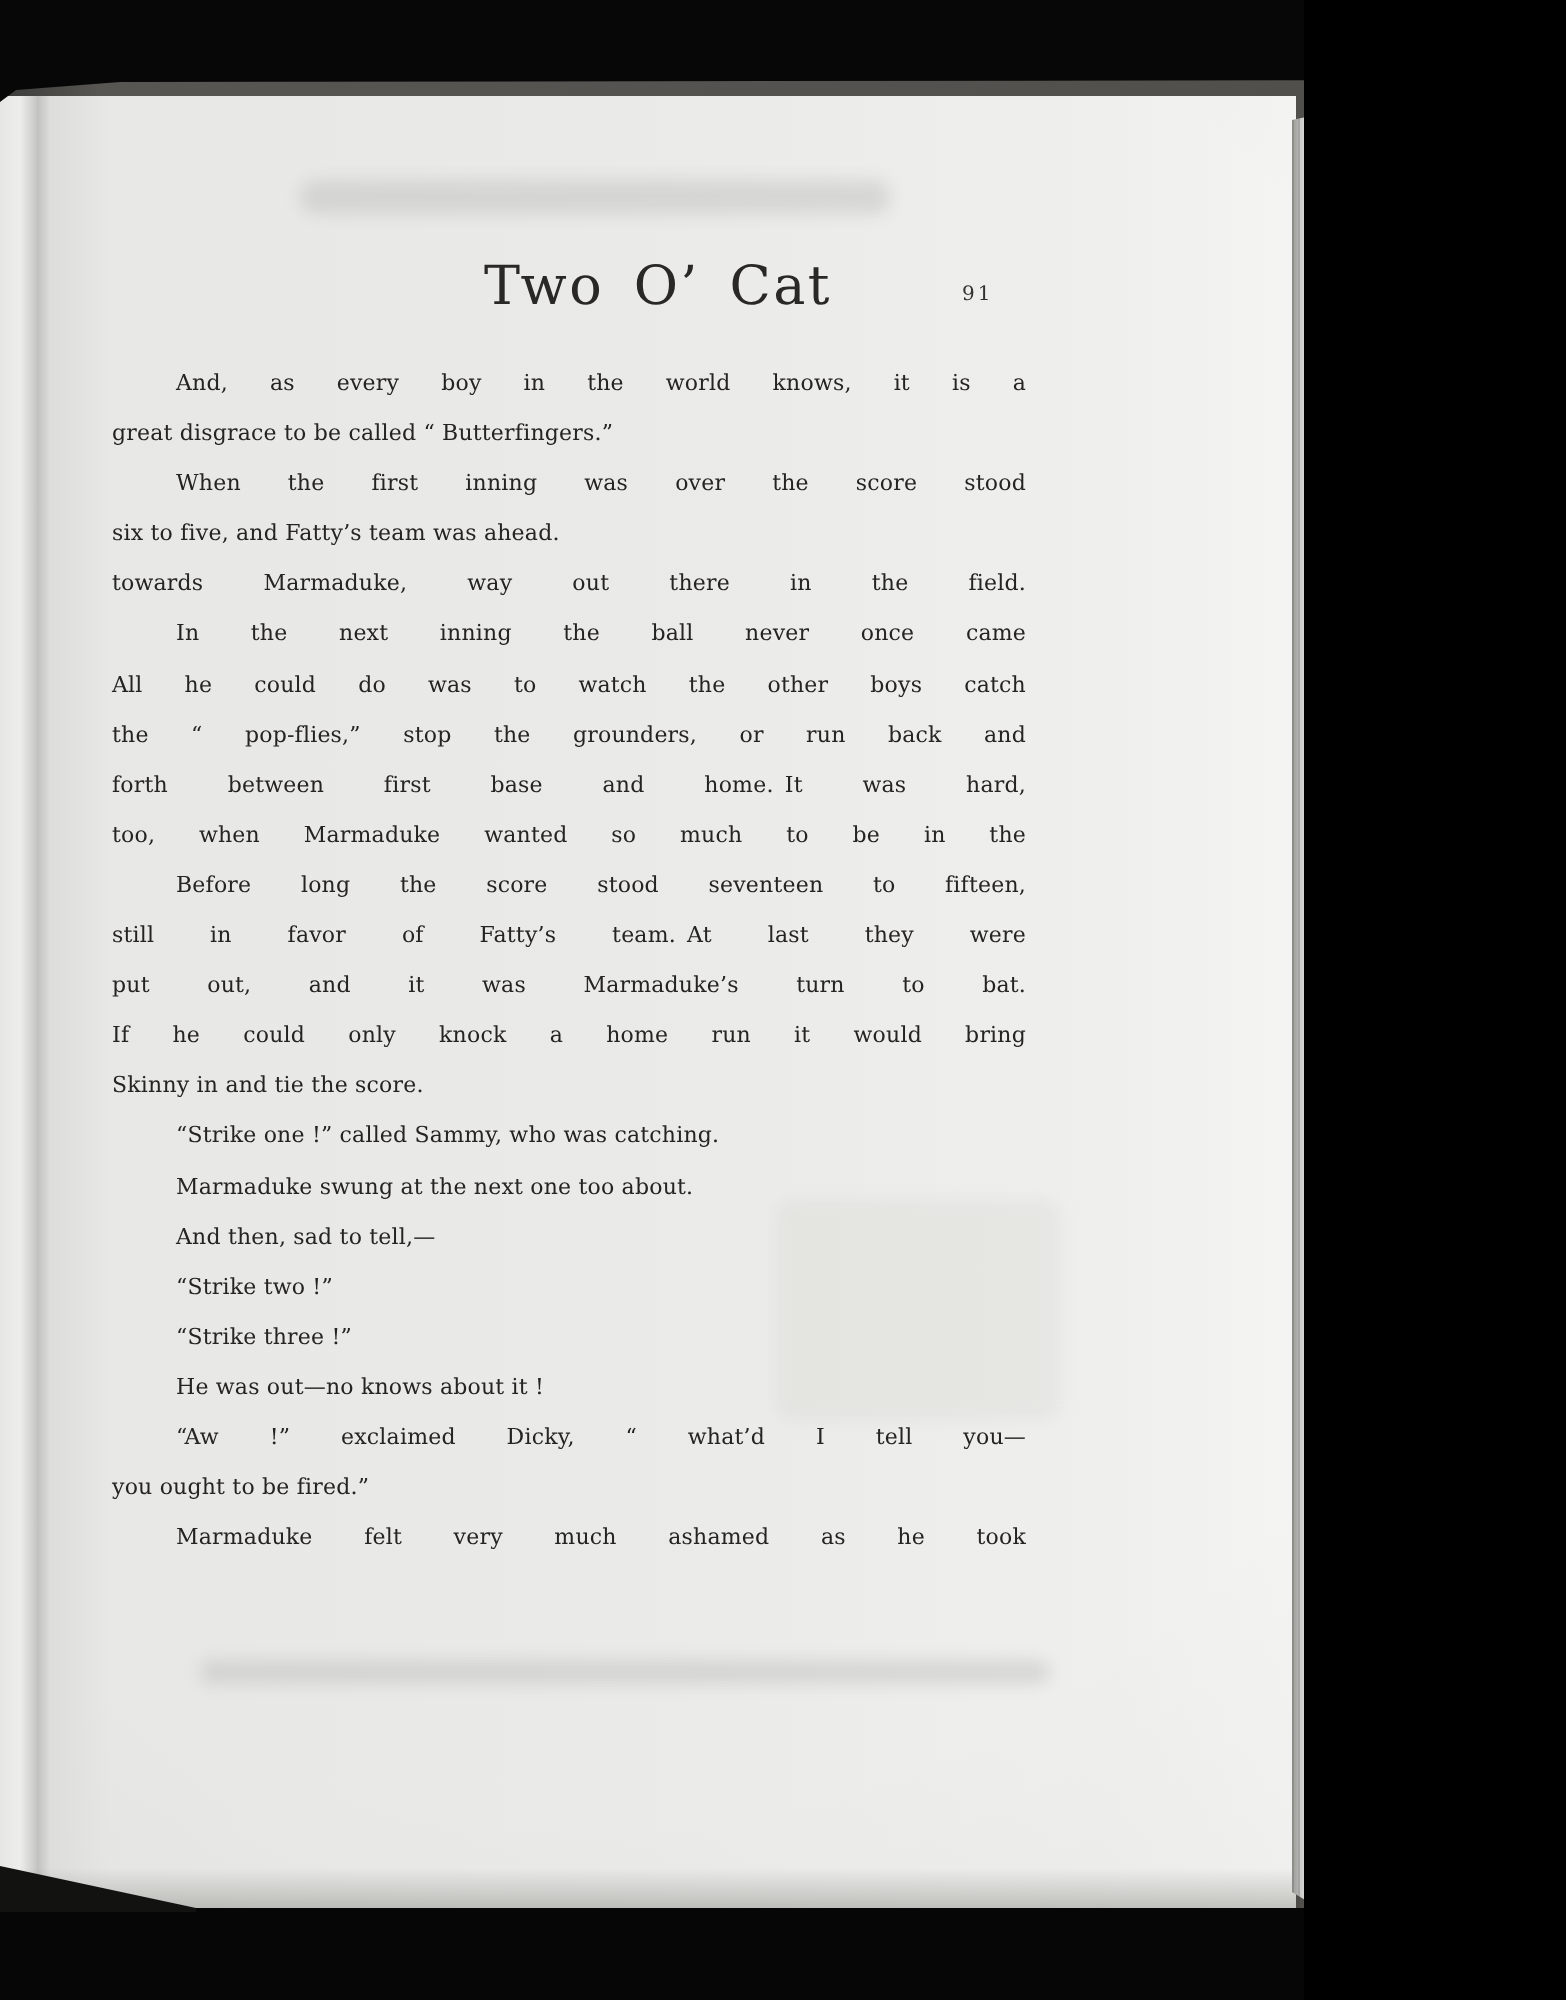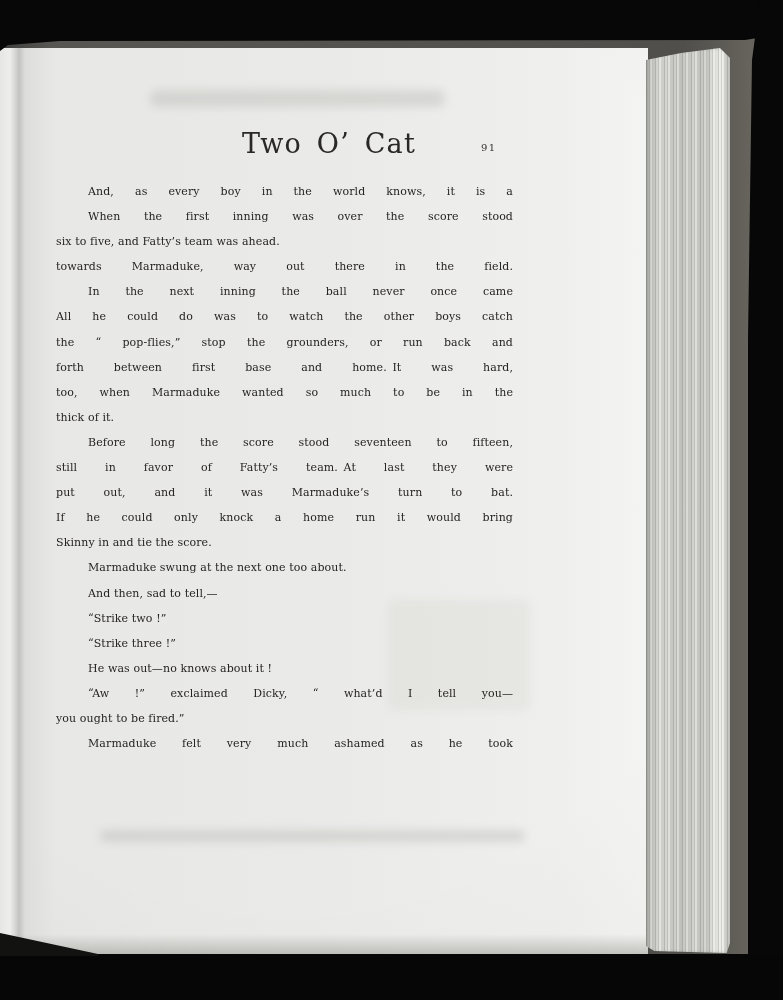--- a/index.html
+++ b/index.html
@@ -1,17 +1,17 @@
 <!DOCTYPE html>
 <html><head>
 <meta charset="utf-8">
 <style>
   html,body{margin:0;padding:0;background:#000;}
   .stage{
-    position:relative;width:783px;height:1000px;overflow:hidden;
+    position:relative;width:652px;height:1000px;overflow:hidden;
     background:#f97316;
     font-family:"DejaVu Serif","Liberation Serif",serif;
   }
   
   .cover{
     position:absolute;left:4px;top:37px;width:757px;height:921px;
     background:linear-gradient(90deg,#3e3e3c 0%,#575652 6%,#504f4b 90%,#6a675f 100%);
     border-radius:3px;
   }
   
@@ -91,34 +91,35 @@
 
   <div class="smudge s1"></div>
   <div class="smudge s2"></div>
   <div class="smudge s3"></div>
 
   <div class="title">Two O’ Cat</div>
   <div class="folio">91</div>
 
   <div class="bodytext">
       <div class="line indent justify">And, as every boy in the world knows, it is a</div>
+      <div class="line">great disgrace to be called “ Butterfingers.”</div>
       <div class="line indent justify">When the first inning was over the score stood</div>
       <div class="line">six to five, and Fatty’s team was ahead.</div>
       <div class="line justify">towards Marmaduke, way out there in the field.</div>
       <div class="line indent justify">In the next inning the ball never once came</div>
       <div class="line justify">All he could do was to watch the other boys catch</div>
       <div class="line justify">the “ pop-flies,” stop the grounders, or run back and</div>
       <div class="line justify">forth between first base and home. It was hard,</div>
       <div class="line justify">too, when Marmaduke wanted so much to be in the</div>
-      <div class="line">thick of it.</div>
       <div class="line indent justify">Before long the score stood seventeen to fifteen,</div>
       <div class="line justify">still in favor of Fatty’s team. At last they were</div>
       <div class="line justify">put out, and it was Marmaduke’s turn to bat.</div>
       <div class="line justify">If he could only knock a home run it would bring</div>
       <div class="line">Skinny in and tie the score.</div>
+      <div class="line indent">“Strike one !” called Sammy, who was catching.</div>
       <div class="line indent">Marmaduke swung at the next one too about.</div>
       <div class="line indent">And then, sad to tell,—</div>
       <div class="line indent">“Strike two !”</div>
       <div class="line indent">“Strike three !”</div>
       <div class="line indent">He was out—no knows about it !</div>
       <div class="line indent justify">“Aw !” exclaimed Dicky, “ what’d I tell you—</div>
       <div class="line">you ought to be fired.”</div>
       <div class="line indent justify">Marmaduke felt very much ashamed as he took</div>
     </div>
 

